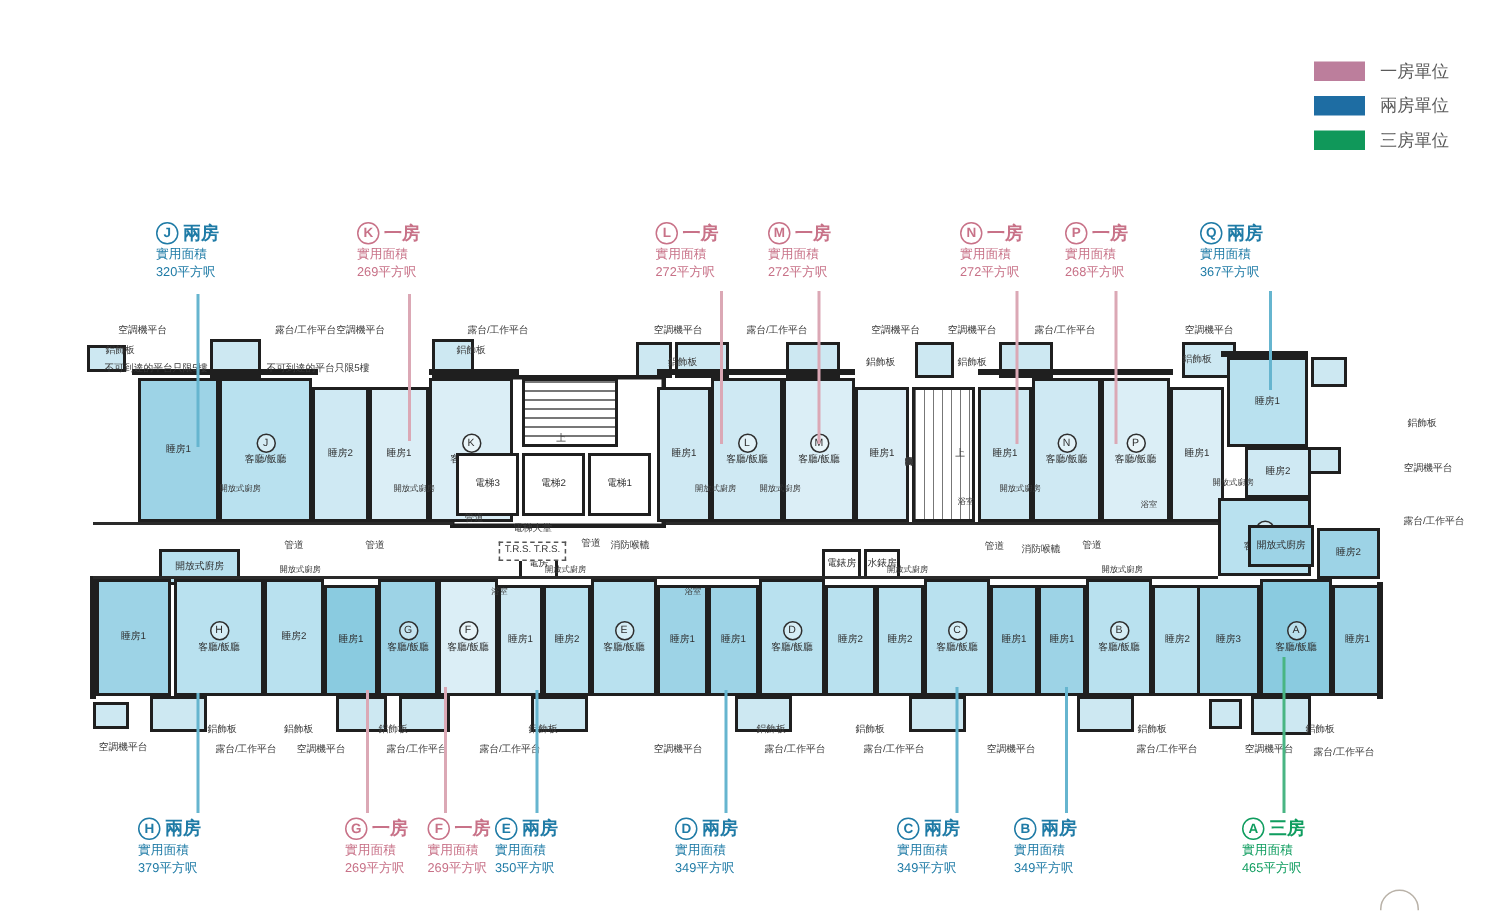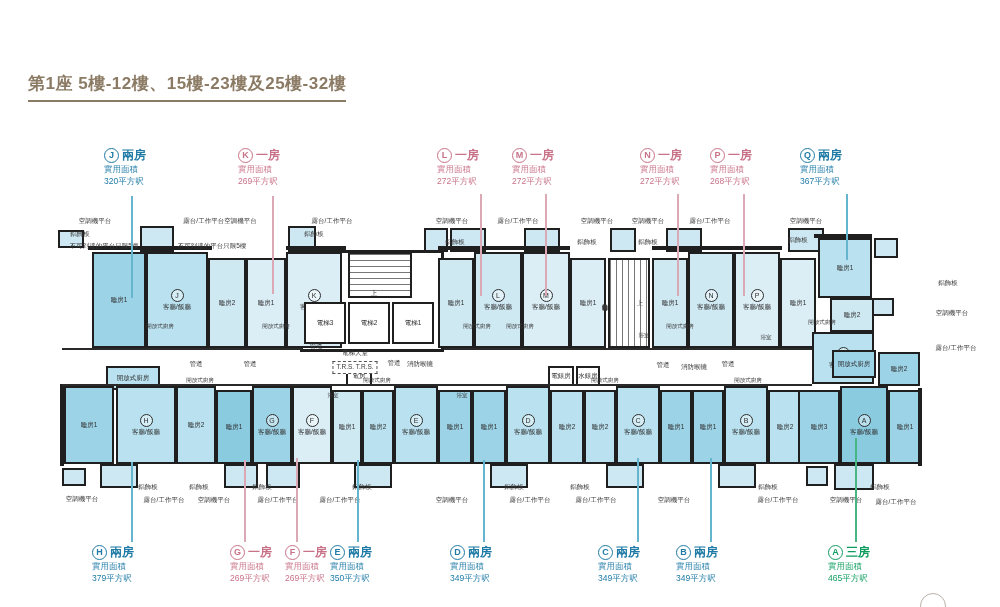--- a/index.html
+++ b/index.html
@@ -38,22 +38,35 @@
   .ulabel .l2{font-size:8.5px;margin-top:1px;}
   .circ2{width:13px;height:13px;border-radius:50%;display:inline-flex;align-items:center;justify-content:center;
          font-size:9px;border:1.3px solid currentColor;font-weight:700;}
   .theme-teal{color:#1f7ba6;} .theme-pink{color:#c87288;} .theme-green{color:#0f9d5f;}
   .pagenum{position:absolute;left:920px;top:593px;width:24px;height:24px;border:1px solid #b9b2a8;border-radius:50%;}
 </style>
 </head>
 <body>
 
 <div id="page">
-  <div class="subtitle">第1座 5樓-12樓、15樓-23樓及25樓-32樓</div>
 
+  <div class="legend">
+    <div class="lrow">
+      <span class="swatch" style="background: rgb(188, 126, 156);"></span>
+      <span class="ltext">一房單位</span>
+    </div>
+    <div class="lrow">
+      <span class="swatch" style="background: rgb(30, 109, 163);"></span>
+      <span class="ltext">兩房單位</span>
+    </div>
+    <div class="lrow">
+      <span class="swatch" style="background: rgb(16, 152, 90);"></span>
+      <span class="ltext">三房單位</span>
+    </div>
+  </div>
 
   <div id="plan">
       <div class="balc" style="left: 58px; top: 230px; width: 26px; height: 18px;"></div>
       <div class="balc" style="left: 140px; top: 226px; width: 34px; height: 26px;"></div>
       <div class="balc" style="left: 288px; top: 226px; width: 28px; height: 26px;"></div>
       <div class="balc" style="left: 424px; top: 228px; width: 24px; height: 24px;"></div>
       <div class="balc" style="left: 450px; top: 228px; width: 36px; height: 24px;"></div>
       <div class="balc" style="left: 524px; top: 228px; width: 36px; height: 24px;"></div>
       <div class="balc" style="left: 610px; top: 228px; width: 26px; height: 24px;"></div>
       <div class="balc" style="left: 666px; top: 228px; width: 36px; height: 24px;"></div>

